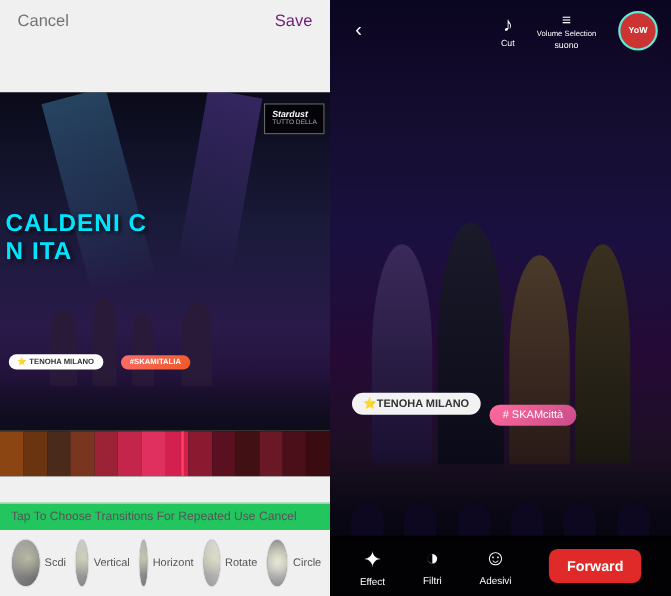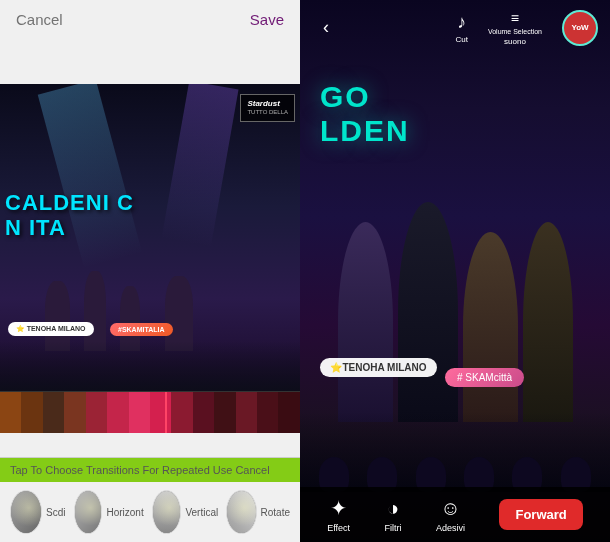--- a/index.html
+++ b/index.html
@@ -200,21 +200,21 @@
       top: 0;
       left: 55%;
       width: 2px;
       height: 100%;
       background: #ff4466;
       z-index: 10;
     }
 
     
     .transition-msg {
-      background: #84cc16;
+      background: #22c55e;
       padding: 6px 10px;
       font-size: 11px;
       color: #555;
       border-top: 1px solid #ccc;
       margin-top: 24px;
     }
 
     
     .transition-options {
       display: flex;
@@ -548,46 +548,50 @@
 
   <div class="transition-options">
     <div class="trans-item">
       <div class="trans-circle">
         <div class="trans-circle-img"></div>
       </div>
       <span class="trans-label">Scdi</span>
     </div>
     <div class="trans-item">
       <div class="trans-circle">
-        <div class="trans-circle-img" style="background:linear-gradient(135deg,#bbb 0%,#777 100%);"></div>
-      </div>
-      <span class="trans-label">Horizont</span>
+        <div class="trans-circle-img" style="background:linear-gradient(180deg,#ccc 0%,#888 100%);"></div>
+      </div>
+      <span class="trans-label">Vertical</span>
     </div>
     <div class="trans-item">
       <div class="trans-circle">
-        <div class="trans-circle-img" style="background:linear-gradient(180deg,#ccc 0%,#888 100%);"></div>
-      </div>
-      <span class="trans-label">Vertical</span>
+        <div class="trans-circle-img" style="background:linear-gradient(135deg,#bbb 0%,#777 100%);"></div>
+      </div>
+      <span class="trans-label">Horizont</span>
     </div>
     <div class="trans-item">
       <div class="trans-circle">
         <div class="trans-circle-img" style="background:linear-gradient(45deg,#999 0%,#ddd 100%);"></div>
       </div>
       <span class="trans-label">Rotate</span>
     </div>
+    <div class="trans-item">
+      <div class="trans-circle">
+        <div class="trans-circle-img" style="background:radial-gradient(circle,#ddd 0%,#888 100%);"></div>
+      </div>
+      <span class="trans-label">Circle</span>
+    </div>
   </div>
 
 </div>
 
 <div class="right-panel">
   <div class="right-video-bg"></div>
 
   <div class="right-stage-bg">
-    <div class="right-teal-banner" style="white-space:pre;">GO
-LDEN</div>
 
     <div class="right-people">
       <div class="right-person rp-1"></div>
       <div class="right-person rp-2"></div>
       <div class="right-person rp-3"></div>
       <div class="right-person rp-4"></div>
     </div>
 
     <div class="right-audience"></div>
     <div class="right-audience-heads">

